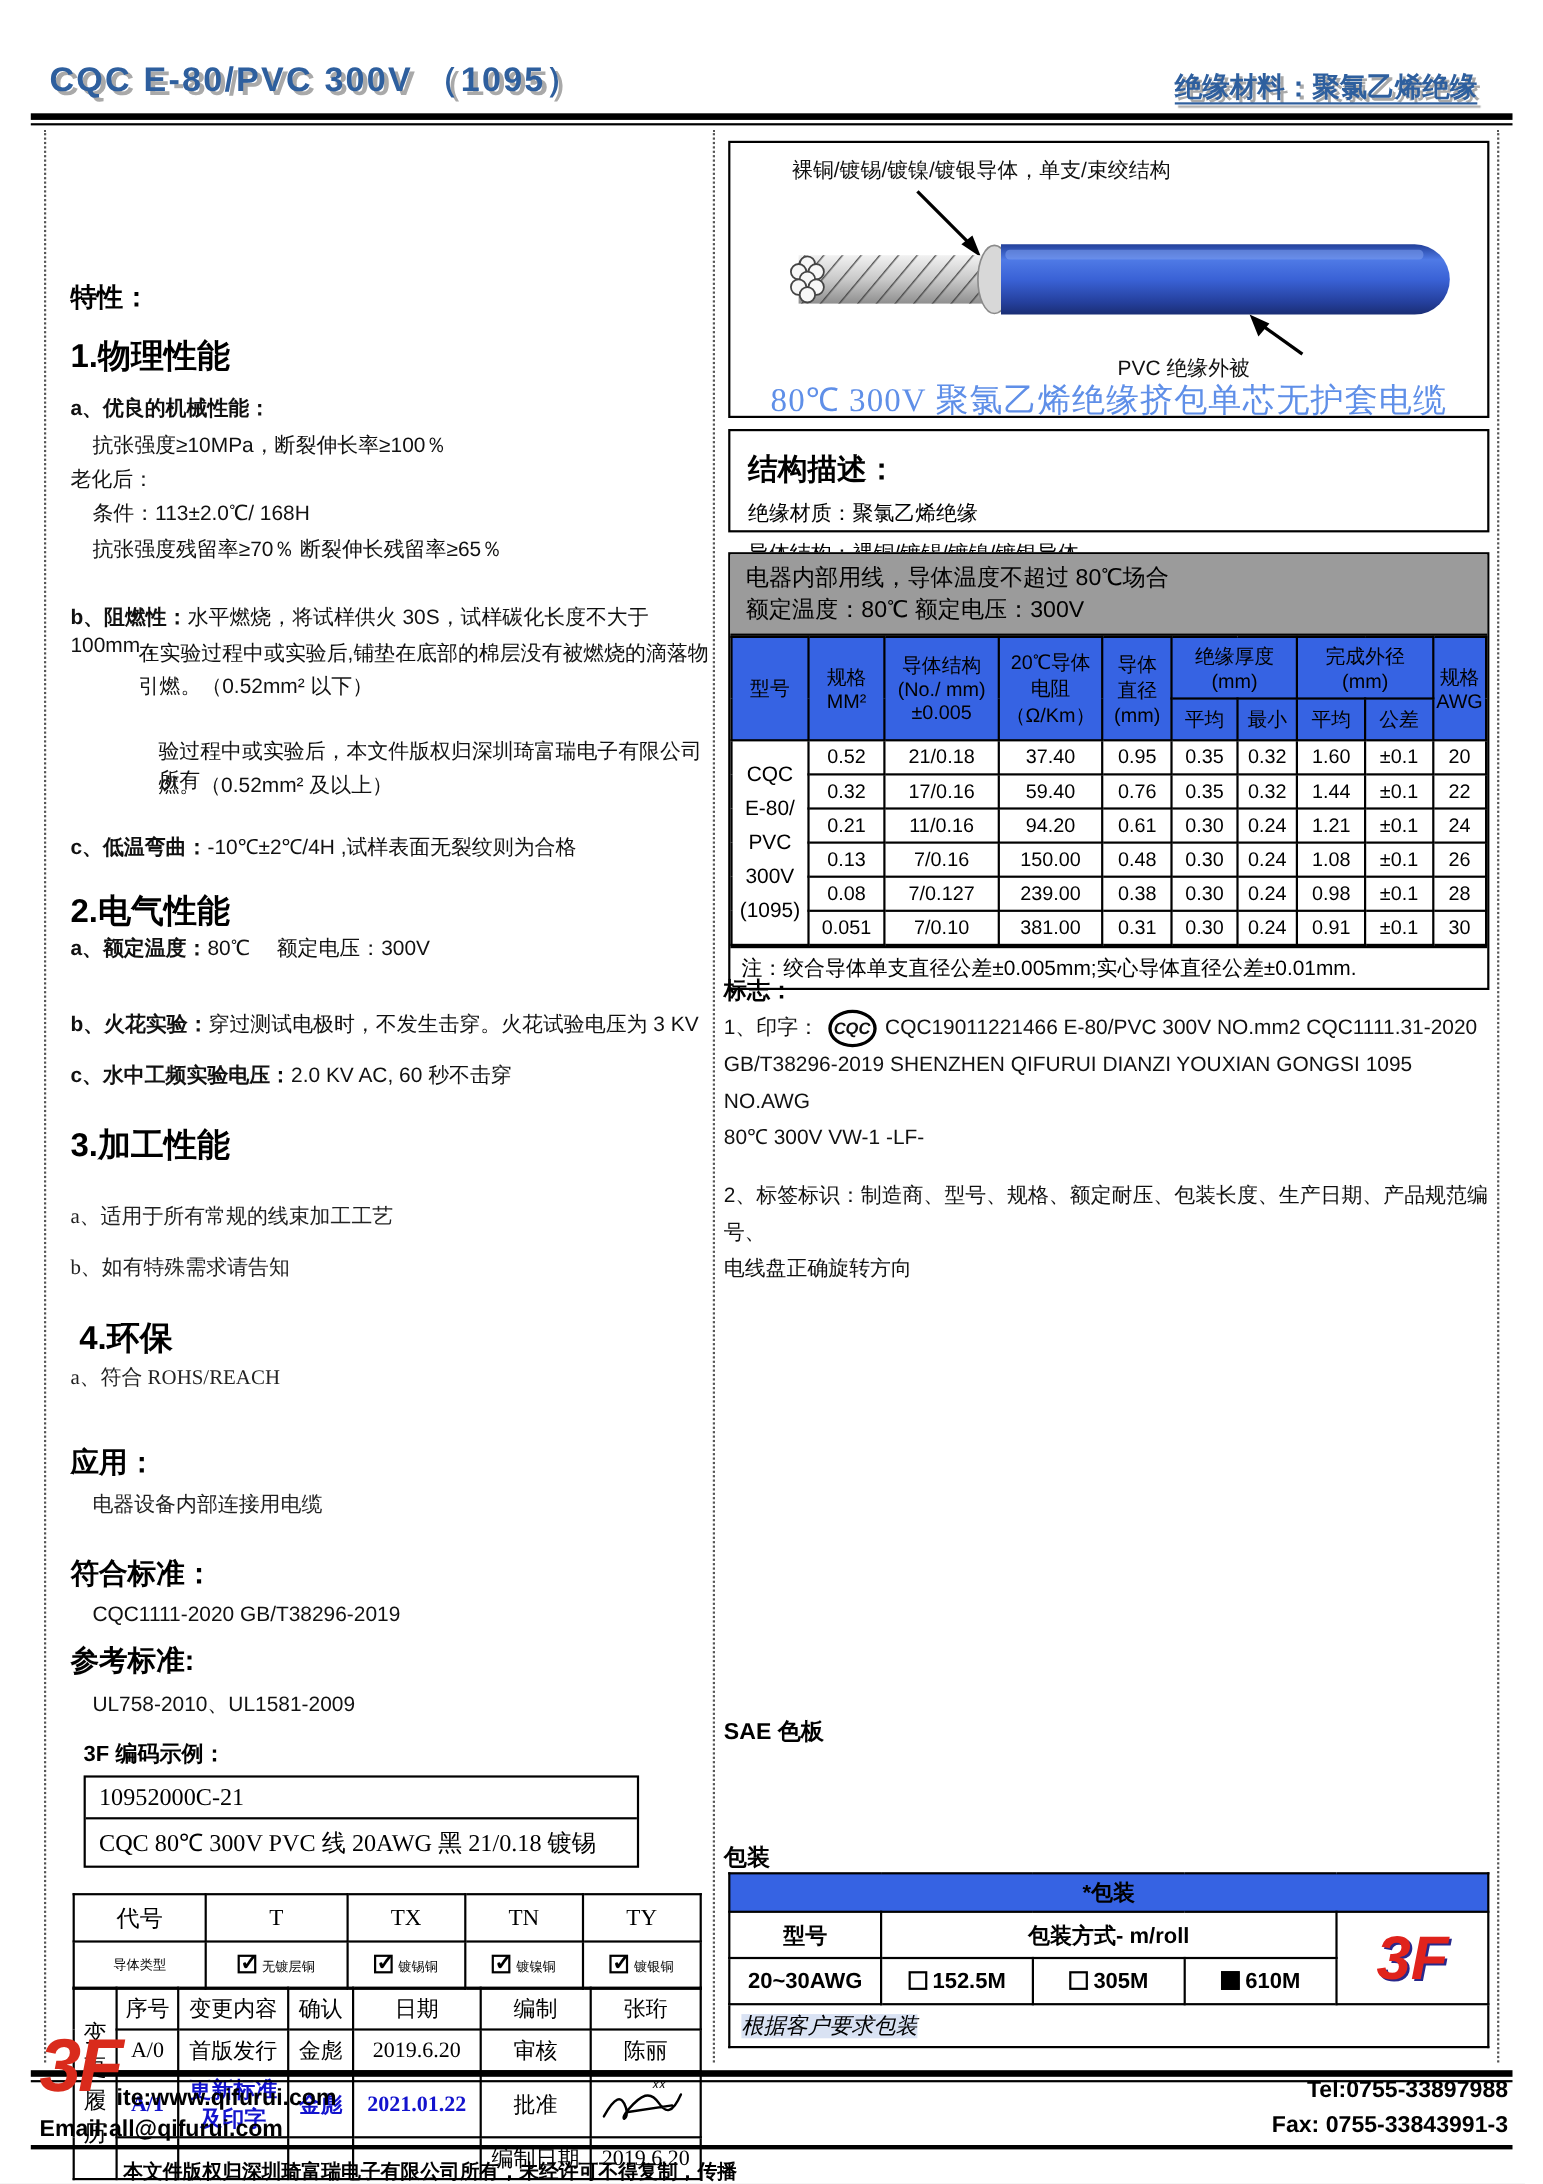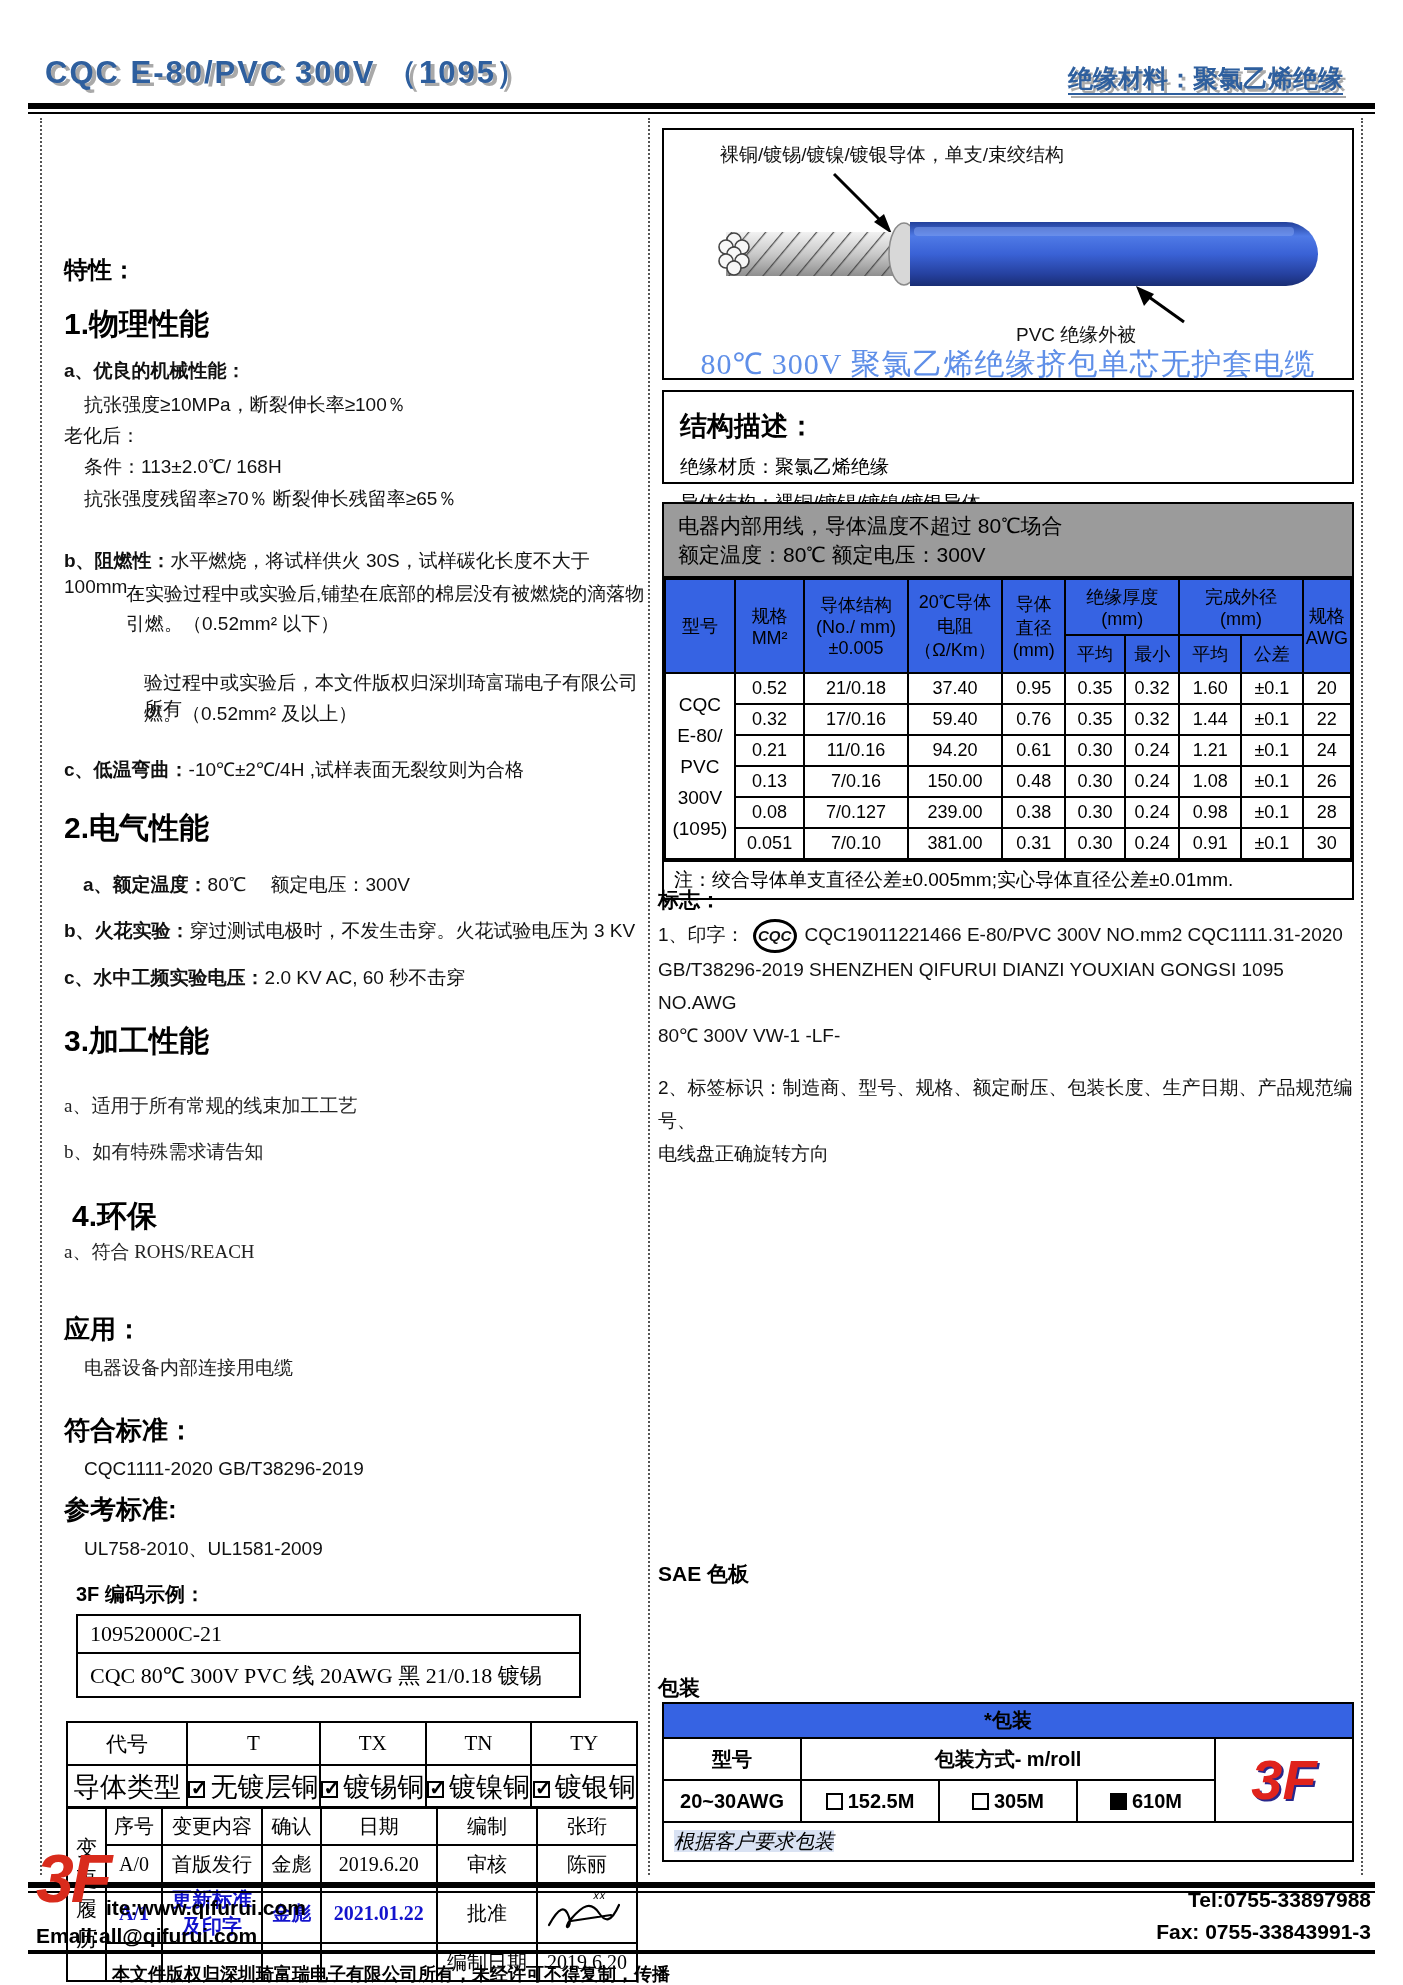--- a/index.html
+++ b/index.html
@@ -32,21 +32,21 @@
   .pre { white-space:pre-line; }
 
   
   .code-box { border:2px solid #000; width:505px; font-family:"Liberation Serif", serif; font-size:22px; }
   .code-box .row { padding:5px 12px; }
   .code-box .row + .row { border-top:2px solid #000; }
 
   
   table.cond { border-collapse:collapse; width:572px; font-size:21px; text-align:center; }
   table.cond td { border:2px solid #000; height:43px; font-family:"Liberation Serif", serif; }
-  table.cond .zh { font-family:"Liberation Sans", sans-serif; font-size:27px; }
+  table.cond .zh { font-family:"Liberation Sans", sans-serif; font-size:12px; }
 
   
   .cbx { display:inline-block; width:17px; height:17px; border:2px solid #000; margin-right:5px;
          vertical-align:-2px; position:relative; background:#fff; }
   .cbx.checked::after { content:"\2713"; position:absolute; top:-7px; left:0; font-size:21px; font-weight:bold; color:#000; }
   .cbx.filled { background:#000; }
 
   
   table.rev { border-collapse:collapse; width:572px; font-size:20px; text-align:center;
               font-family:"Liberation Serif", serif; }
@@ -137,21 +137,21 @@
       <div class="abs t19" style="top:463px;left:84px;">在实验过程中或实验后,铺垫在底部的棉层没有被燃烧的滴落物</div>
       <div class="abs t19" style="top:493px;left:84px;">引燃。（0.52mm² 以下）</div>
       <div class="abs t19" style="top:552px;left:102px;">验过程中或实验后，本文件版权归深圳琦富瑞电子有限公司所有</div>
       <div class="abs t19" style="top:583px;left:102px;">燃。（0.52mm² 及以上）</div>
 
       <div class="abs t19" style="top:638px;left:22px;">
         <span class="bld">c、低温弯曲：</span><span>-10℃±2℃/4H ,试样表面无裂纹则为合格</span>
       </div>
 
       <div class="abs h30" style="top:690px;left:22px;">2.电气性能</div>
-      <div class="abs t19" style="top:754px;left:22px;margin-left:19px;">
+      <div class="abs t19" style="top:731px;left:22px;">
         <span class="bld">a、额定温度：</span><span>80℃　 额定电压：300V</span>
       </div>
       <div class="abs t19" style="top:800px;left:22px;">
         <span class="bld">b、火花实验：</span><span>穿过测试电极时，不发生击穿。火花试验电压为 3 KV</span>
       </div>
       <div class="abs t19" style="top:847px;left:22px;">
         <span class="bld">c、水中工频实验电压：</span><span>2.0 KV AC, 60 秒不击穿</span>
       </div>
 
       <div class="abs h30" style="top:903px;left:22px;">3.加工性能</div>

